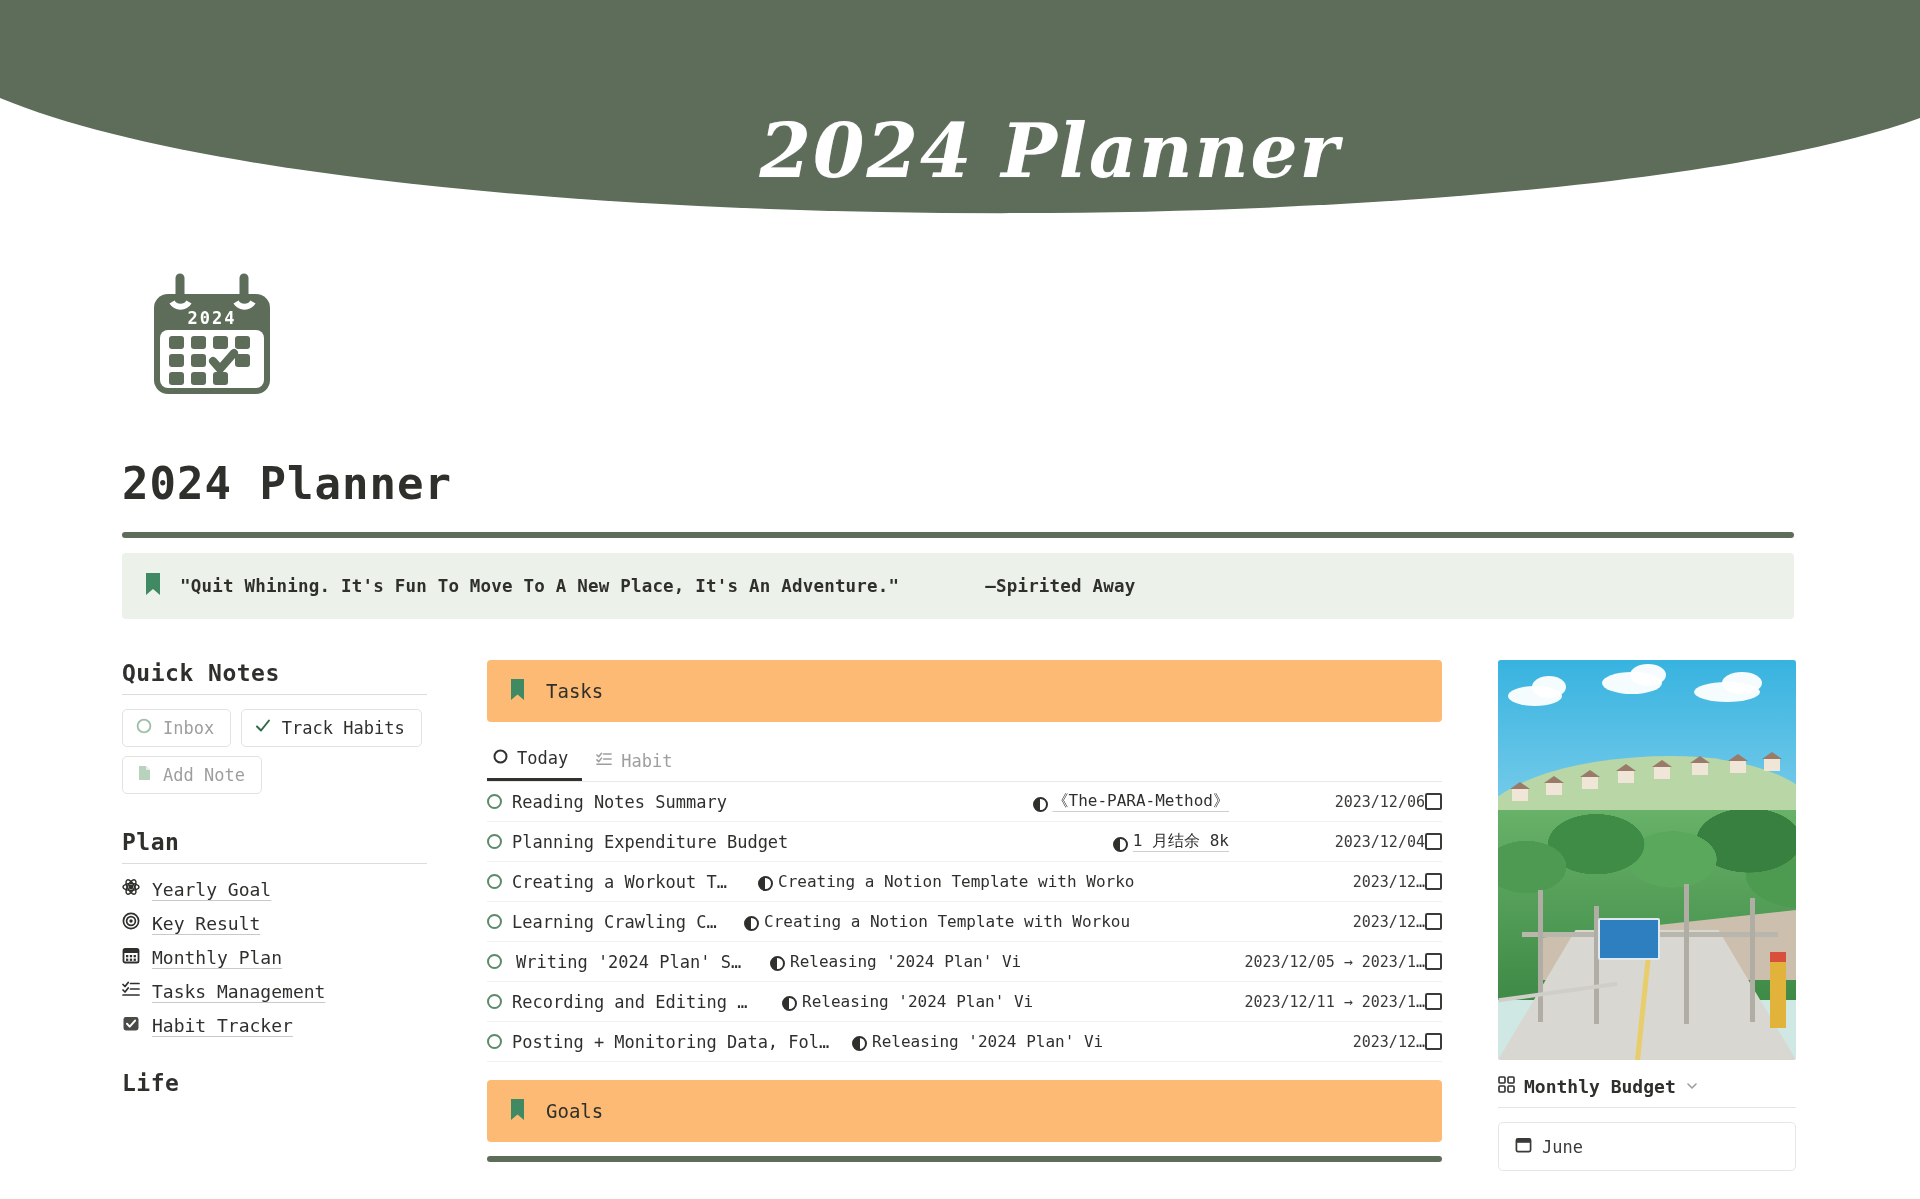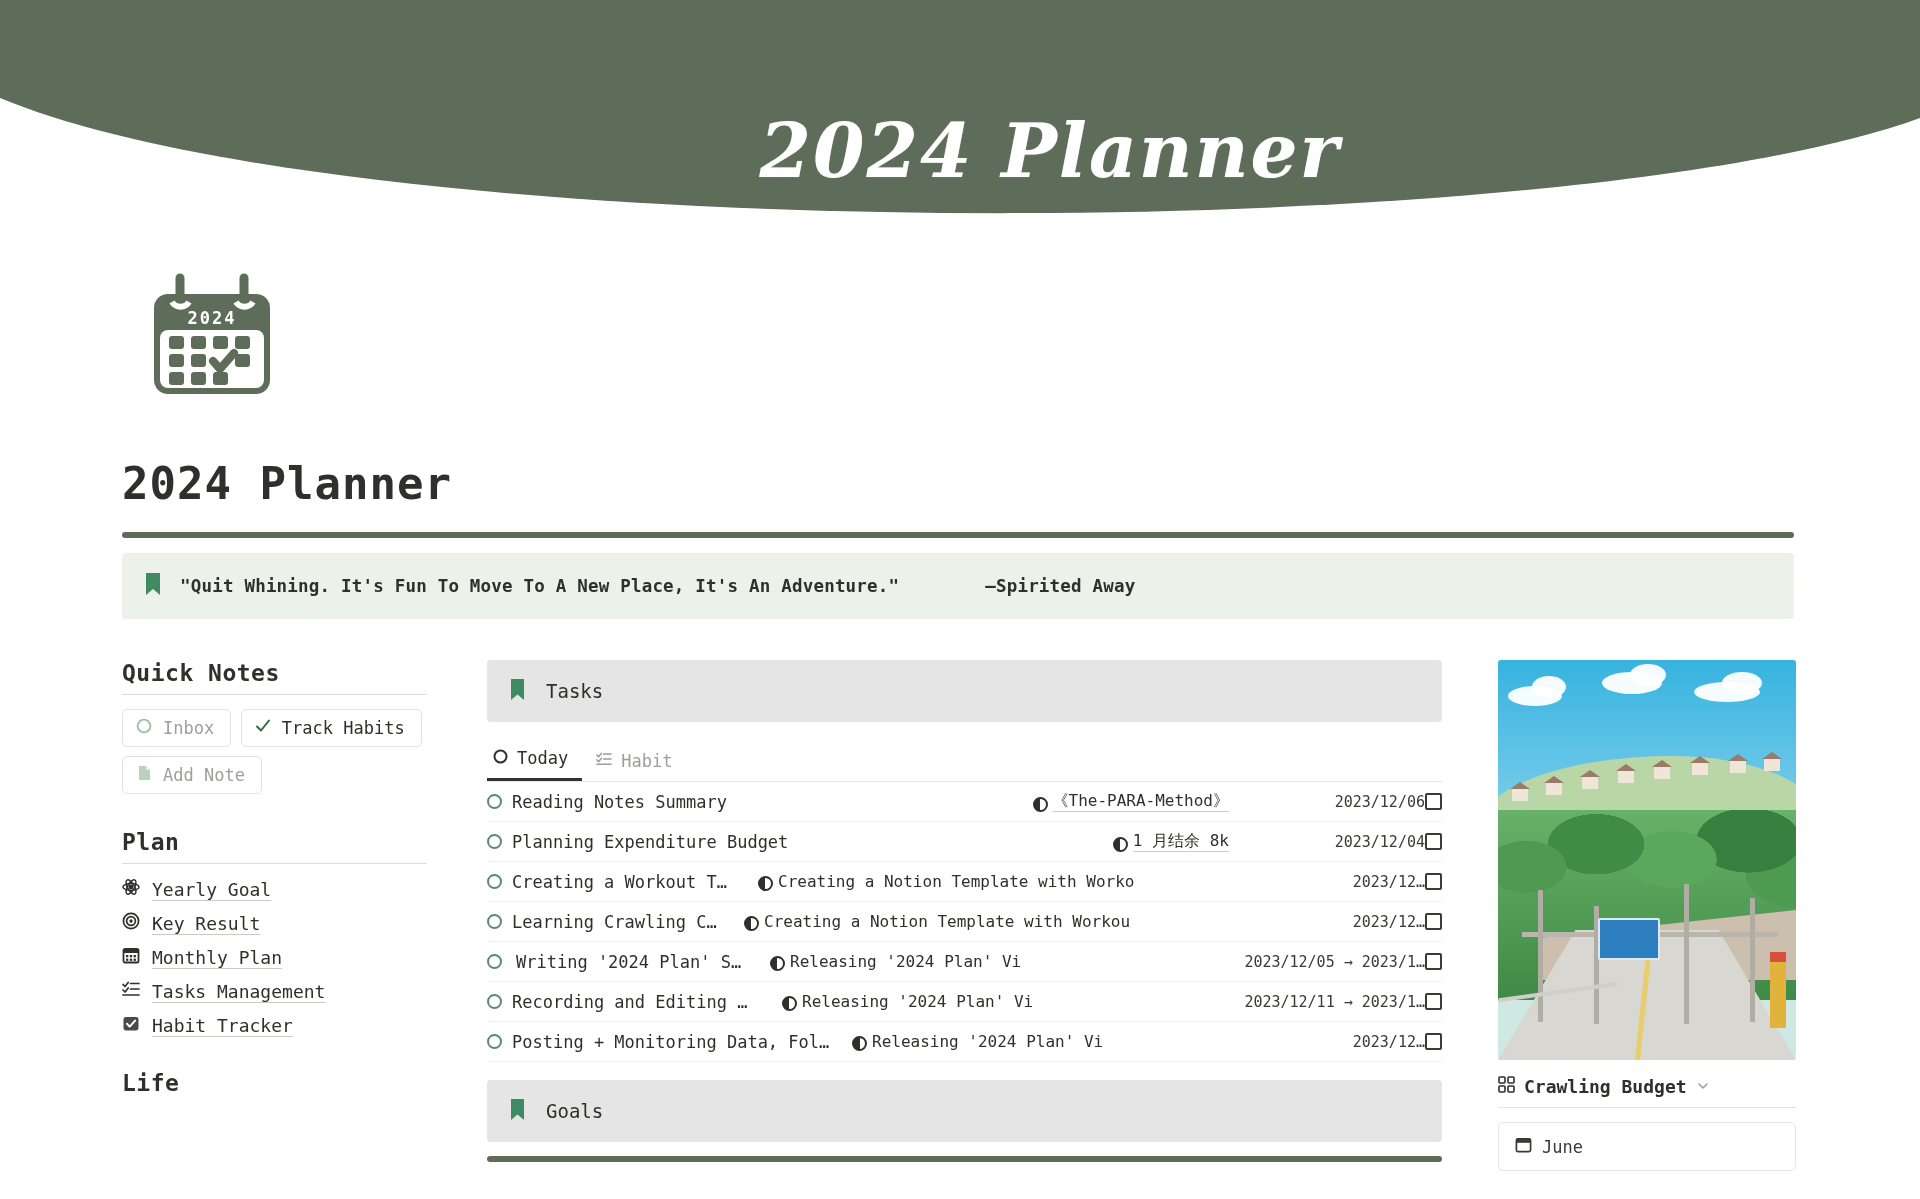--- a/index.html
+++ b/index.html
@@ -80,21 +80,21 @@
   
   .link-row {
     display: flex; align-items: center; gap: 12px;
     margin-bottom: 12px; font-size: 18px; color: #2f2f2c;
   }
   .link-row .lbl { text-decoration: underline; text-decoration-color: #c9c9c6; text-underline-offset: 4px; }
   .gap-sec { height: 26px; }
 
   
   .panel-head {
-    background: #e5e5e5; border-radius: 4px; height: 62px;
+    background: #fdba74; border-radius: 4px; height: 62px;
     display: flex; align-items: center; padding-left: 22px; gap: 20px;
     font-size: 19px; color: #2f2f2c;
   }
   .tabs { display: flex; align-items: flex-end; gap: 8px; margin-top: 20px;
           border-bottom: 1px solid #e8e8e6; }
   .tab { display: flex; align-items: center; gap: 9px; font-size: 17px;
          padding: 6px 14px 10px 6px; color: #9e9e9c; }
   .tab.active { color: #2f2f2c; border-bottom: 3px solid #33312e; }
 
   .task-row {
@@ -488,21 +488,21 @@
       <span>
         <svg width="17" height="17" viewBox="0 0 17 17">
           <g fill="none" stroke="#2f2f2c" stroke-width="1.6">
             <rect x="1" y="1" width="6" height="6" rx="1"></rect>
             <rect x="10" y="1" width="6" height="6" rx="1"></rect>
             <rect x="1" y="10" width="6" height="6" rx="1"></rect>
             <rect x="10" y="10" width="6" height="6" rx="1"></rect>
           </g>
         </svg>
       </span>
-      <span>Crawling Budget</span>
+      <span>Monthly Budget</span>
       <span>
         <svg width="14" height="14" viewBox="0 0 14 14">
             <path d="M3 5 l4 4 l4 -4" fill="none" stroke="#9e9e9c" stroke-width="1.6" stroke-linecap="round" stroke-linejoin="round"></path>
           </svg>
       </span>
     </div>
     <div class="bud-rule"></div>
 
     <div class="bud-card">
       <span>

